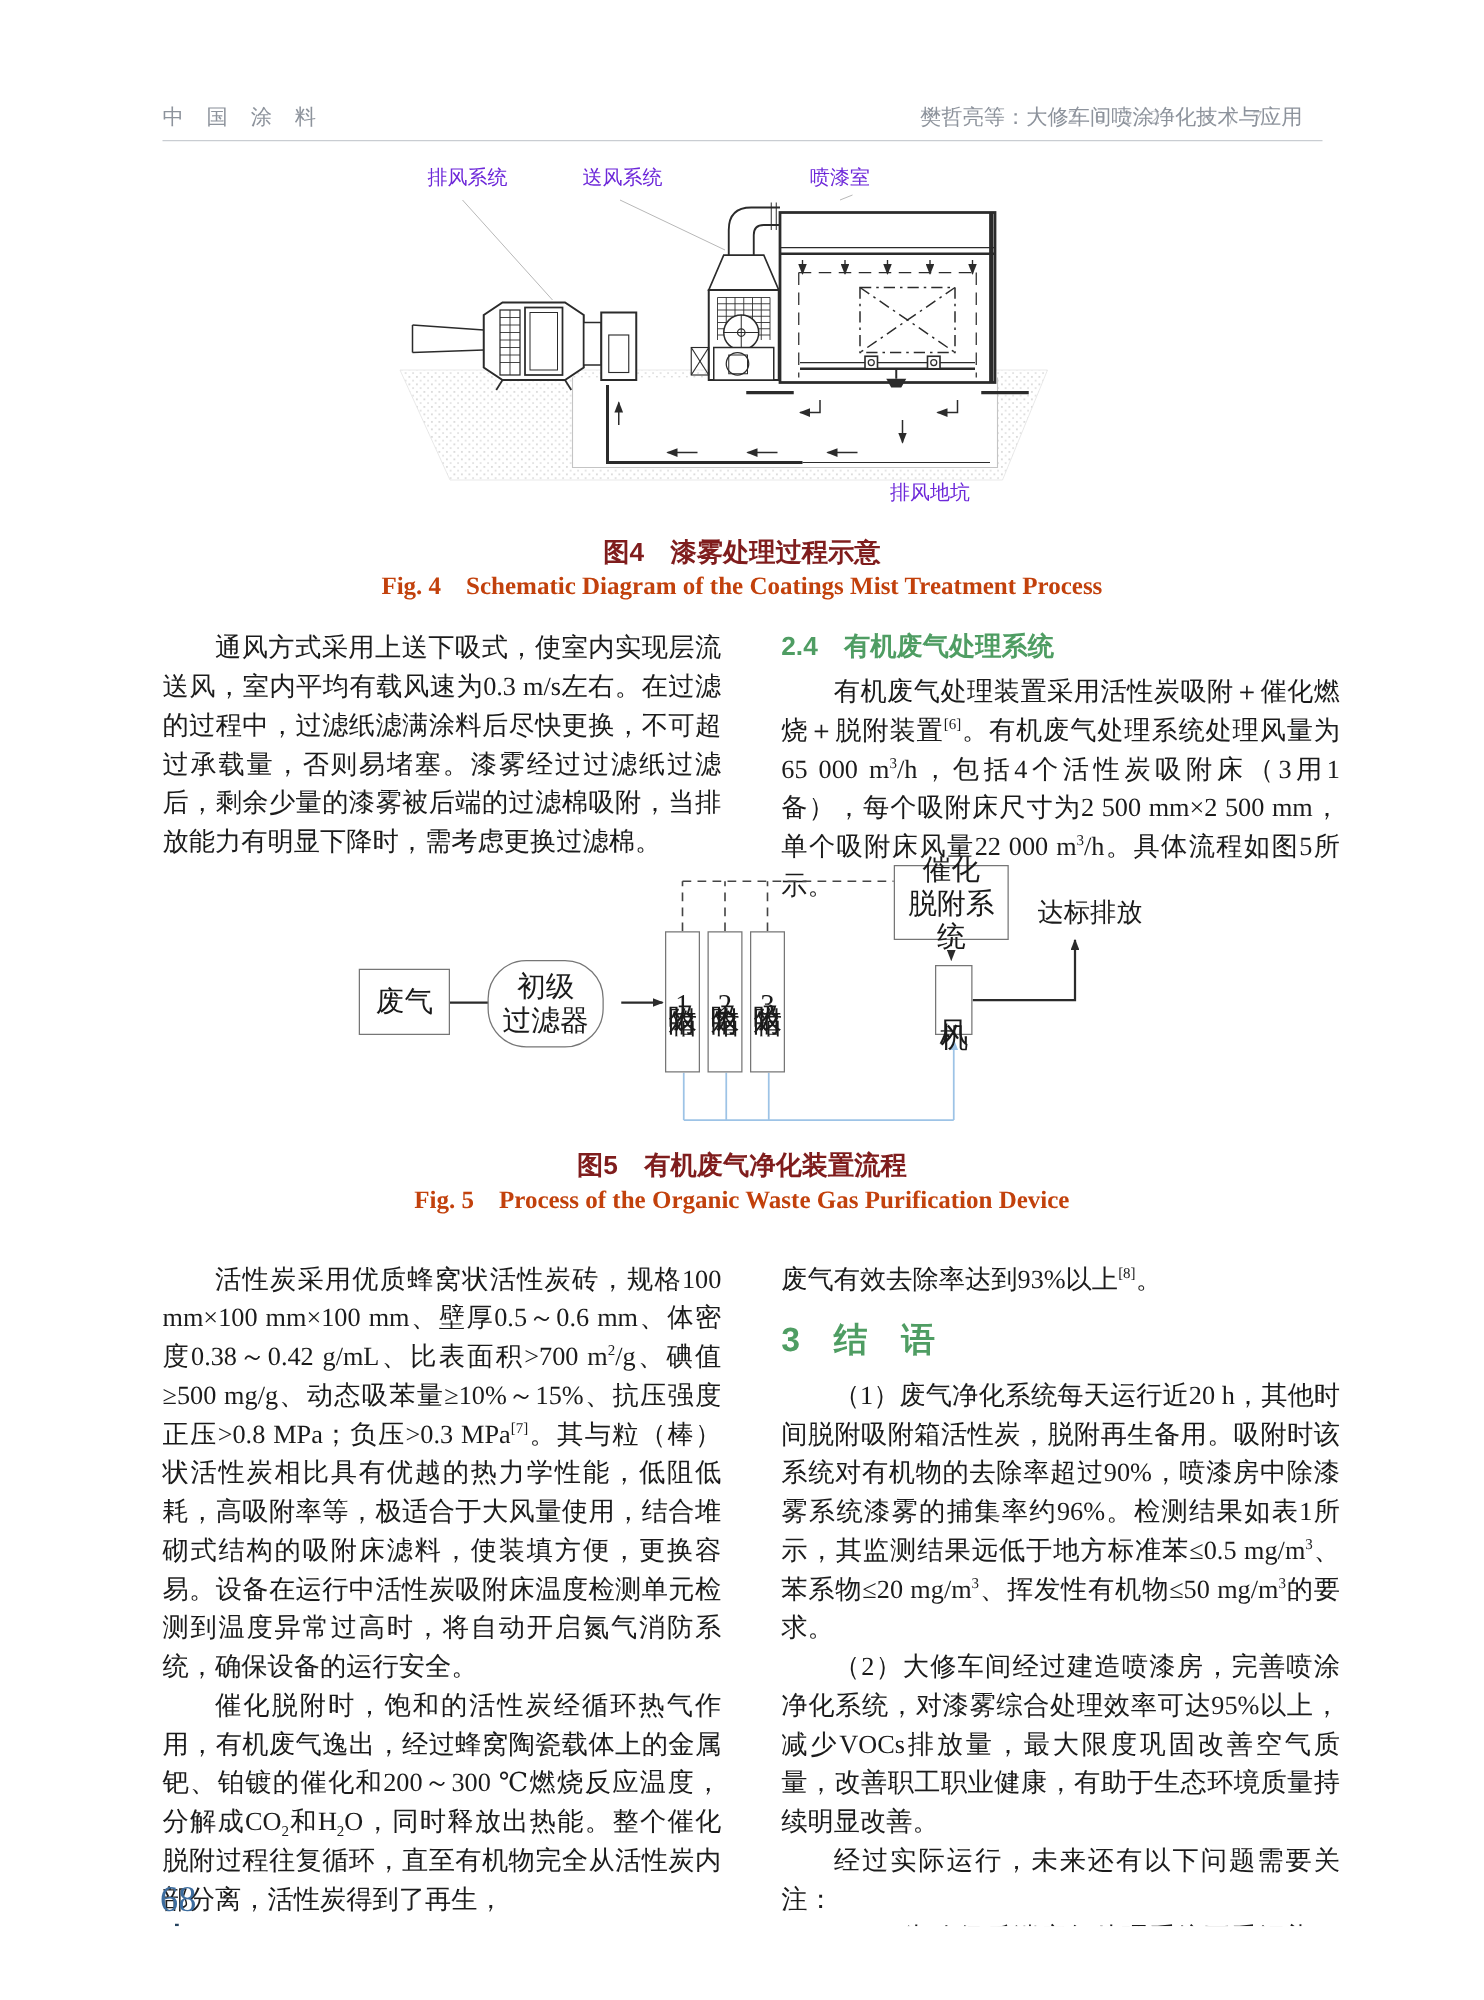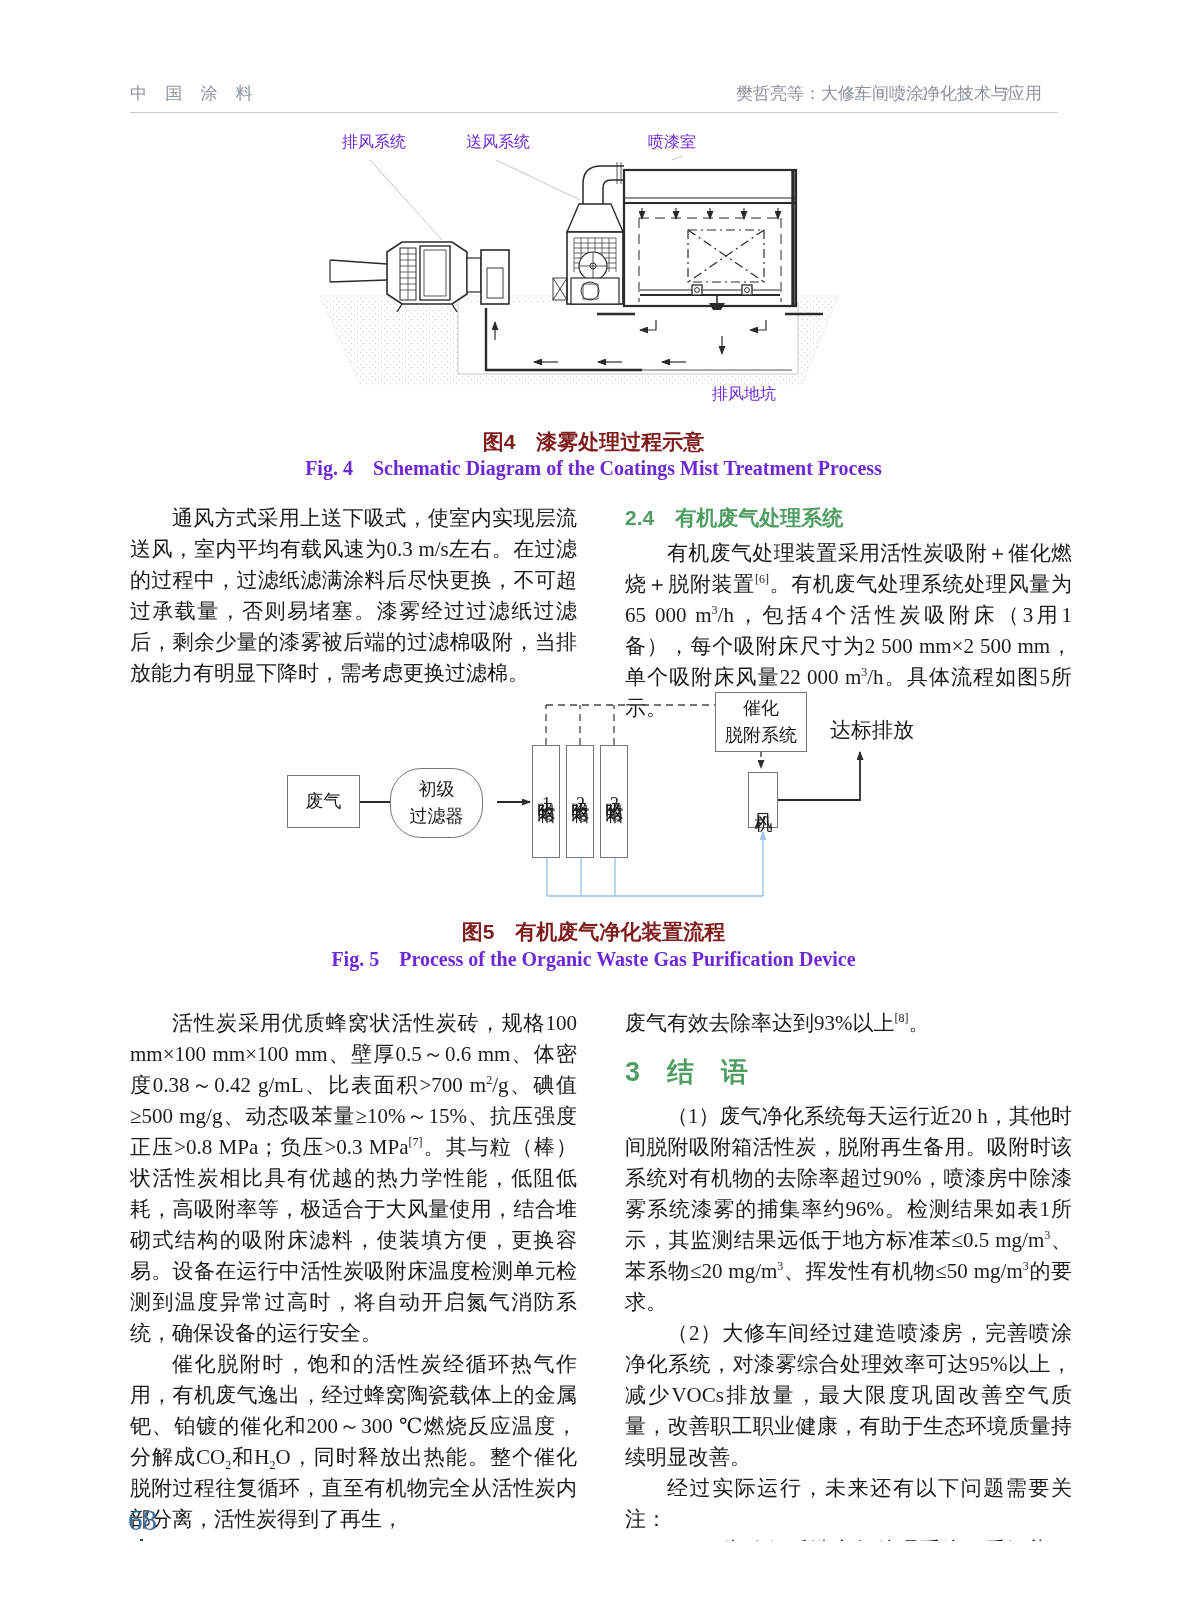--- a/index.html
+++ b/index.html
@@ -14,38 +14,38 @@
   .hdr-rule{position:absolute;top:112px;left:130px;width:928px;height:1px;background:#c9cdd2;}
 
   
   .fig4{position:absolute;left:290px;top:126px;width:580px;height:300px;}
   .fig4 .flabel{position:absolute;font-size:16px;color:#6d28d9;white-space:nowrap;}
   .fig4 svg{position:absolute;left:0;top:0;}
 
   
   .cap-zh{position:absolute;left:0;width:1187px;text-align:center;font-size:21px;font-weight:bold;
           font-family:"Liberation Sans","DejaVu Sans",sans-serif;color:#7f1d1d;}
-  .cap-en{position:absolute;left:0;width:1187px;text-align:center;font-size:20px;font-weight:bold;color:#6d28d9;}
+  .cap-en{position:absolute;left:0;width:1187px;text-align:center;font-size:20px;font-weight:bold;color:#c2410c;}
 
   
   .cols{position:absolute;left:130px;width:930px;display:grid;grid-template-columns:447px 447px;column-gap:36px;gap:48px;}
   .cols p{margin:0;font-size:21px;line-height:31px;text-align:justify;text-indent:2em;color:#1b1b1b;}
   .cols p.noindent{text-indent:0;}
   .cols sup{font-size:12px;line-height:0;}
   .cols sub{font-size:12px;line-height:0;}
   .h-sub{margin:0 0 5px 0;font-size:21px;line-height:30px;font-weight:bold;
          font-family:"Liberation Sans","DejaVu Sans",sans-serif;color:#4f9d63;}
   .h-main{margin:16px 0 12px 0;font-size:27px;line-height:34px;font-weight:bold;
           font-family:"Liberation Sans","DejaVu Sans",sans-serif;color:#4f9d63;}
 
   
   .fig5{position:absolute;left:270px;top:688px;width:680px;height:218px;}
   .fig5 svg{position:absolute;left:0;top:0;}
   .fbox{position:absolute;box-sizing:border-box;border:1.5px solid #767676;background:#fff;
-        display:flex;align-items:center;justify-content:center;font-size:18px;color:#1a1a1a;text-align:center;line-height:27px;}
+        display:flex;align-items:center;justify-content:center;font-size:23px;color:#1a1a1a;text-align:center;line-height:27px;}
   .vtext{writing-mode:vertical-rl;text-orientation:upright;letter-spacing:2px;}
   .fig5 .outlet{position:absolute;font-size:21px;color:#1a1a1a;white-space:nowrap;}
 
   
   .footer{position:absolute;left:128px;top:1492px;display:flex;align-items:flex-start;flex-direction:column;}
   .pageno{font-size:29px;color:#3c6c9e;margin-top:12px;}
   .fbar{width:3px;height:54px;background:#24425e;margin:2px 10px 0 12px;}
   .sec-zh{font-size:22px;font-weight:bold;color:#85898f;line-height:26px;margin-top:2px;
           font-family:"Liberation Sans","DejaVu Sans",sans-serif;}
   .sec-en{font-size:13px;color:#9aa0a6;margin-top:4px;}

